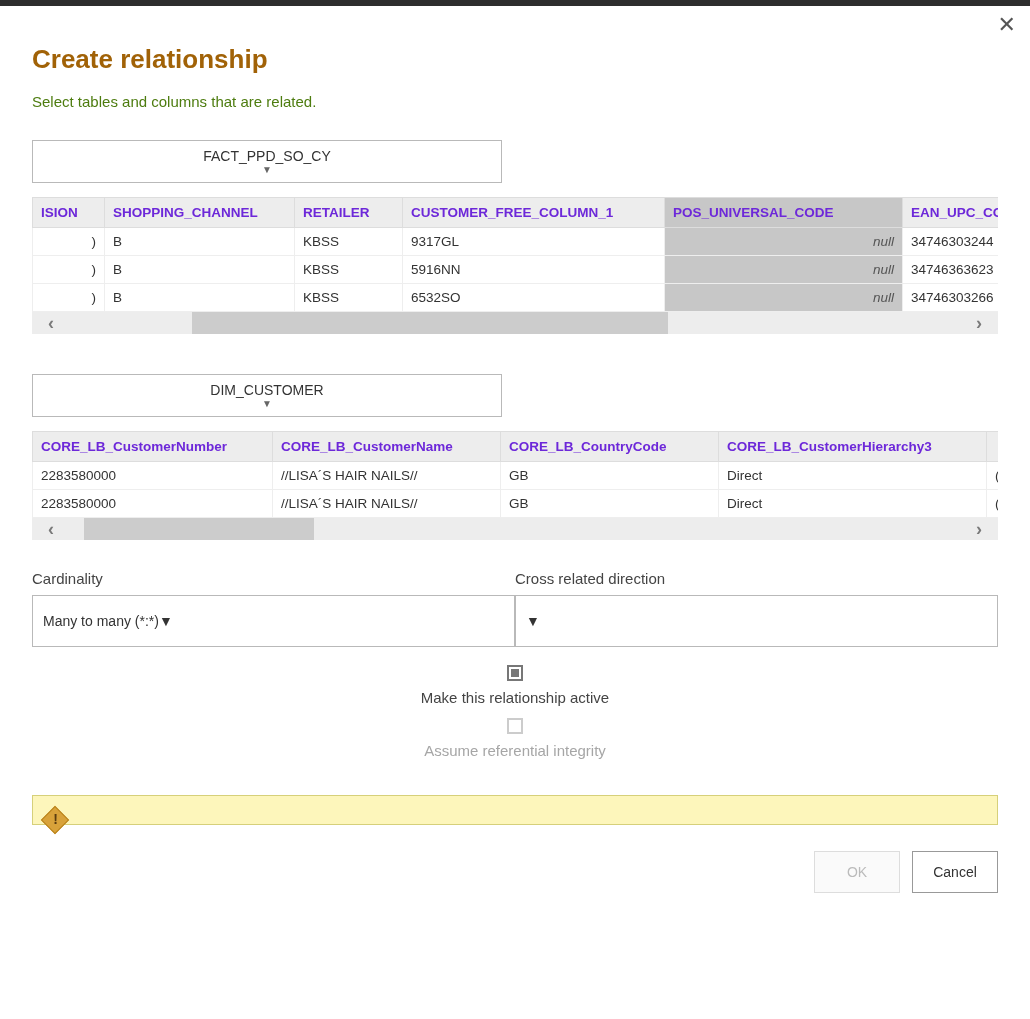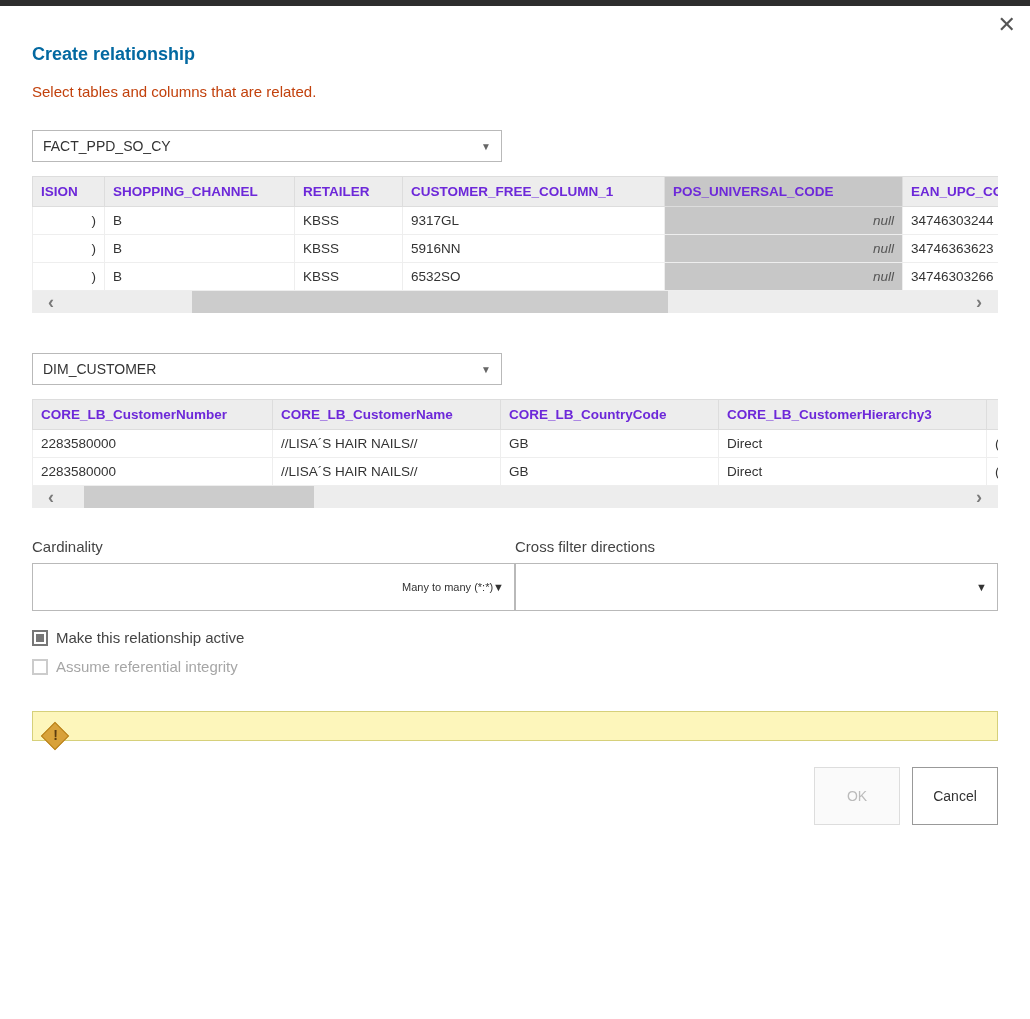--- a/index.html
+++ b/index.html
@@ -22,42 +22,43 @@
     line-height: 1;
     color: #555;
     cursor: pointer;
     font-weight: 200;
   }
   .dialog {
     padding: 30px 32px 40px 32px;
     position: relative;
   }
   h1[data-name="dialog-title"] {
-    font-size: 18px;
+    font-size: 26px;
     font-weight: 700;
     margin: 8px 0 18px 0;
-    color: #0369a1;
+    color: #a16207;
   }
   .subtitle {
     font-size: 15px;
-    color: #c2410c;
+    color: #4d7c0f;
     margin-bottom: 30px;
   }
   
   .table-select {
     width: 470px;
     border: 1px solid #b9b9b9;
     padding: 7px 10px;
     display: flex;
     justify-content: space-between;
     align-items: center;
     cursor: pointer;
     margin-bottom: 14px;
     font-size: 14px;
     color: #333;
+    flex-direction: column;
   }
   .table-select .caret {
     font-size: 10px;
     color: #666;
   }
   
   .table-wrap {
     border: 0;
     overflow: hidden;
     margin-bottom: 10px;
@@ -126,40 +127,41 @@
   .opt-label {
     font-size: 15px;
     color: #444;
     margin-bottom: 8px;
   }
   .select-box {
     width: 100%;
     border: 1px solid #b9b9b9;
     padding: 17px 10px;
     display: flex;
-    justify-content: flex-end;
-    align-items: center;
-    cursor: pointer;
-    font-size: 11px;
+    justify-content: flex-start;
+    align-items: center;
+    cursor: pointer;
+    font-size: 14px;
     min-height: 34px;
   }
   
   .check-row {
     display: flex;
     gap: 20px;
     margin-top: 18px;
   }
   .check-col { flex: 1; }
   .chk {
     display: flex;
     align-items: center;
     gap: 8px;
     font-size: 15px;
     color: #444;
     margin-bottom: 12px;
+    flex-direction: column;
   }
   .chk.disabled { color: #a6a6a6; }
   .chk-box {
     width: 16px; height: 16px;
     border: 2px solid #777;
     display: inline-block;
     position: relative;
   }
   .chk.disabled .chk-box { border-color: #ccc; }
   .chk-box.indet::after {
@@ -199,21 +201,21 @@
   }
   
   .footer {
     display: flex;
     justify-content: flex-end;
     gap: 12px;
     margin-top: 26px;
   }
   .btn {
     min-width: 86px;
-    padding: 20px 20px;
+    padding: 12px 20px;
     border: 1px solid #999;
     background: #fff;
     font-size: 14px;
     cursor: pointer;
     text-align: center;
   }
   .btn.disabled {
     border-color: #ddd;
     color: #bbb;
     cursor: default;
@@ -341,21 +343,21 @@
 
   <div class="options-row" data-name="relationship-options">
     <div class="opt-col">
       <div class="opt-label" data-name="cardinality-label">Cardinality</div>
       <div class="select-box" data-name="cardinality-select">
         <span data-name="cardinality-value">Many to many (*:*)</span>
         <span class="caret" data-name="chevron-down-icon">▼</span>
       </div>
     </div>
     <div class="opt-col">
-      <div class="opt-label" data-name="crossfilter-label">Cross filter directions</div>
+      <div class="opt-label" data-name="crossfilter-label">Cross related direction</div>
       <div class="select-box" data-name="crossfilter-select">
         <span data-name="crossfilter-value"></span>
         <span class="caret" data-name="chevron-down-icon">▼</span>
       </div>
     </div>
   </div>
 
   <div class="check-row" data-name="relationship-flags">
     <div class="check-col">
       <label class="chk" data-name="make-active-checkbox">

